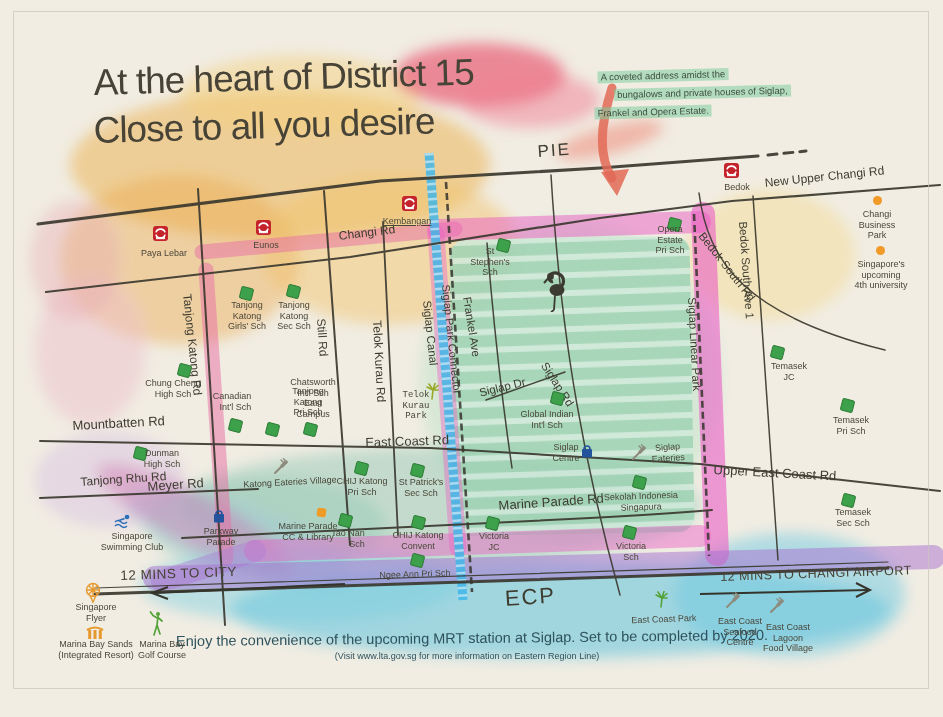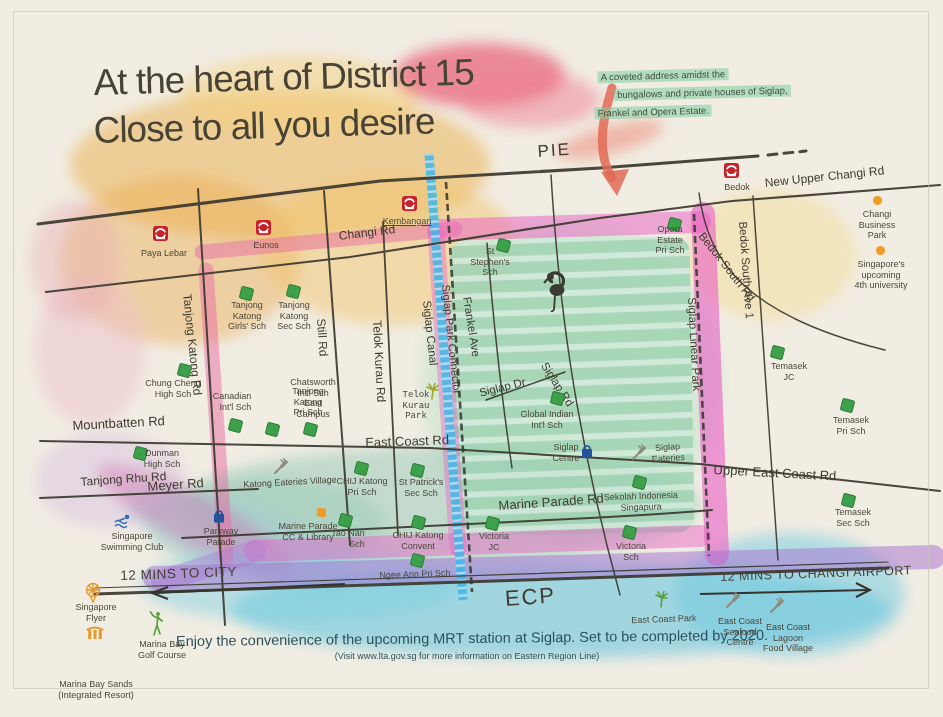--- a/index.html
+++ b/index.html
@@ -329,21 +329,21 @@
       </svg></span>
   <div class="lbl" style="left:96px;top:602px;">Singapore
 Flyer</div>
 
   <span class="icon" style="left:85px;top:624px;"><svg width="20" height="16">
         <path d="M2,6 Q10,1 18,6" stroke="#e6992e" stroke-width="2.2" fill="none"></path>
         <rect x="3.2" y="6" width="3" height="9" fill="#e6992e"></rect>
         <rect x="8.5" y="6" width="3" height="9" fill="#e6992e"></rect>
         <rect x="13.8" y="6" width="3" height="9" fill="#e6992e"></rect>
       </svg></span>
-  <div class="lbl" style="left:96px;top:639px;margin-top:40px;">Marina Bay Sands
+  <div class="lbl" style="left:96px;top:639px;">Marina Bay Sands
 (Integrated Resort)</div>
 
   <span class="icon" style="left:148px;top:611px;"><svg width="18" height="28">
         <g stroke="#55a23a" stroke-width="1.7" fill="none" stroke-linecap="round">
           <circle cx="10" cy="3" r="2" fill="#55a23a" stroke="none"></circle>
           <path d="M10,5 L9,14 M9,14 L6,24 M9,14 L12,23 M10,6.5 L14,10 M10,7.5 L5,4.5 M5,4.5 L2.5,1"></path>
         </g>
       </svg></span>
   <div class="lbl" style="left:162px;top:639px;">Marina Bay
 Golf Course</div>

